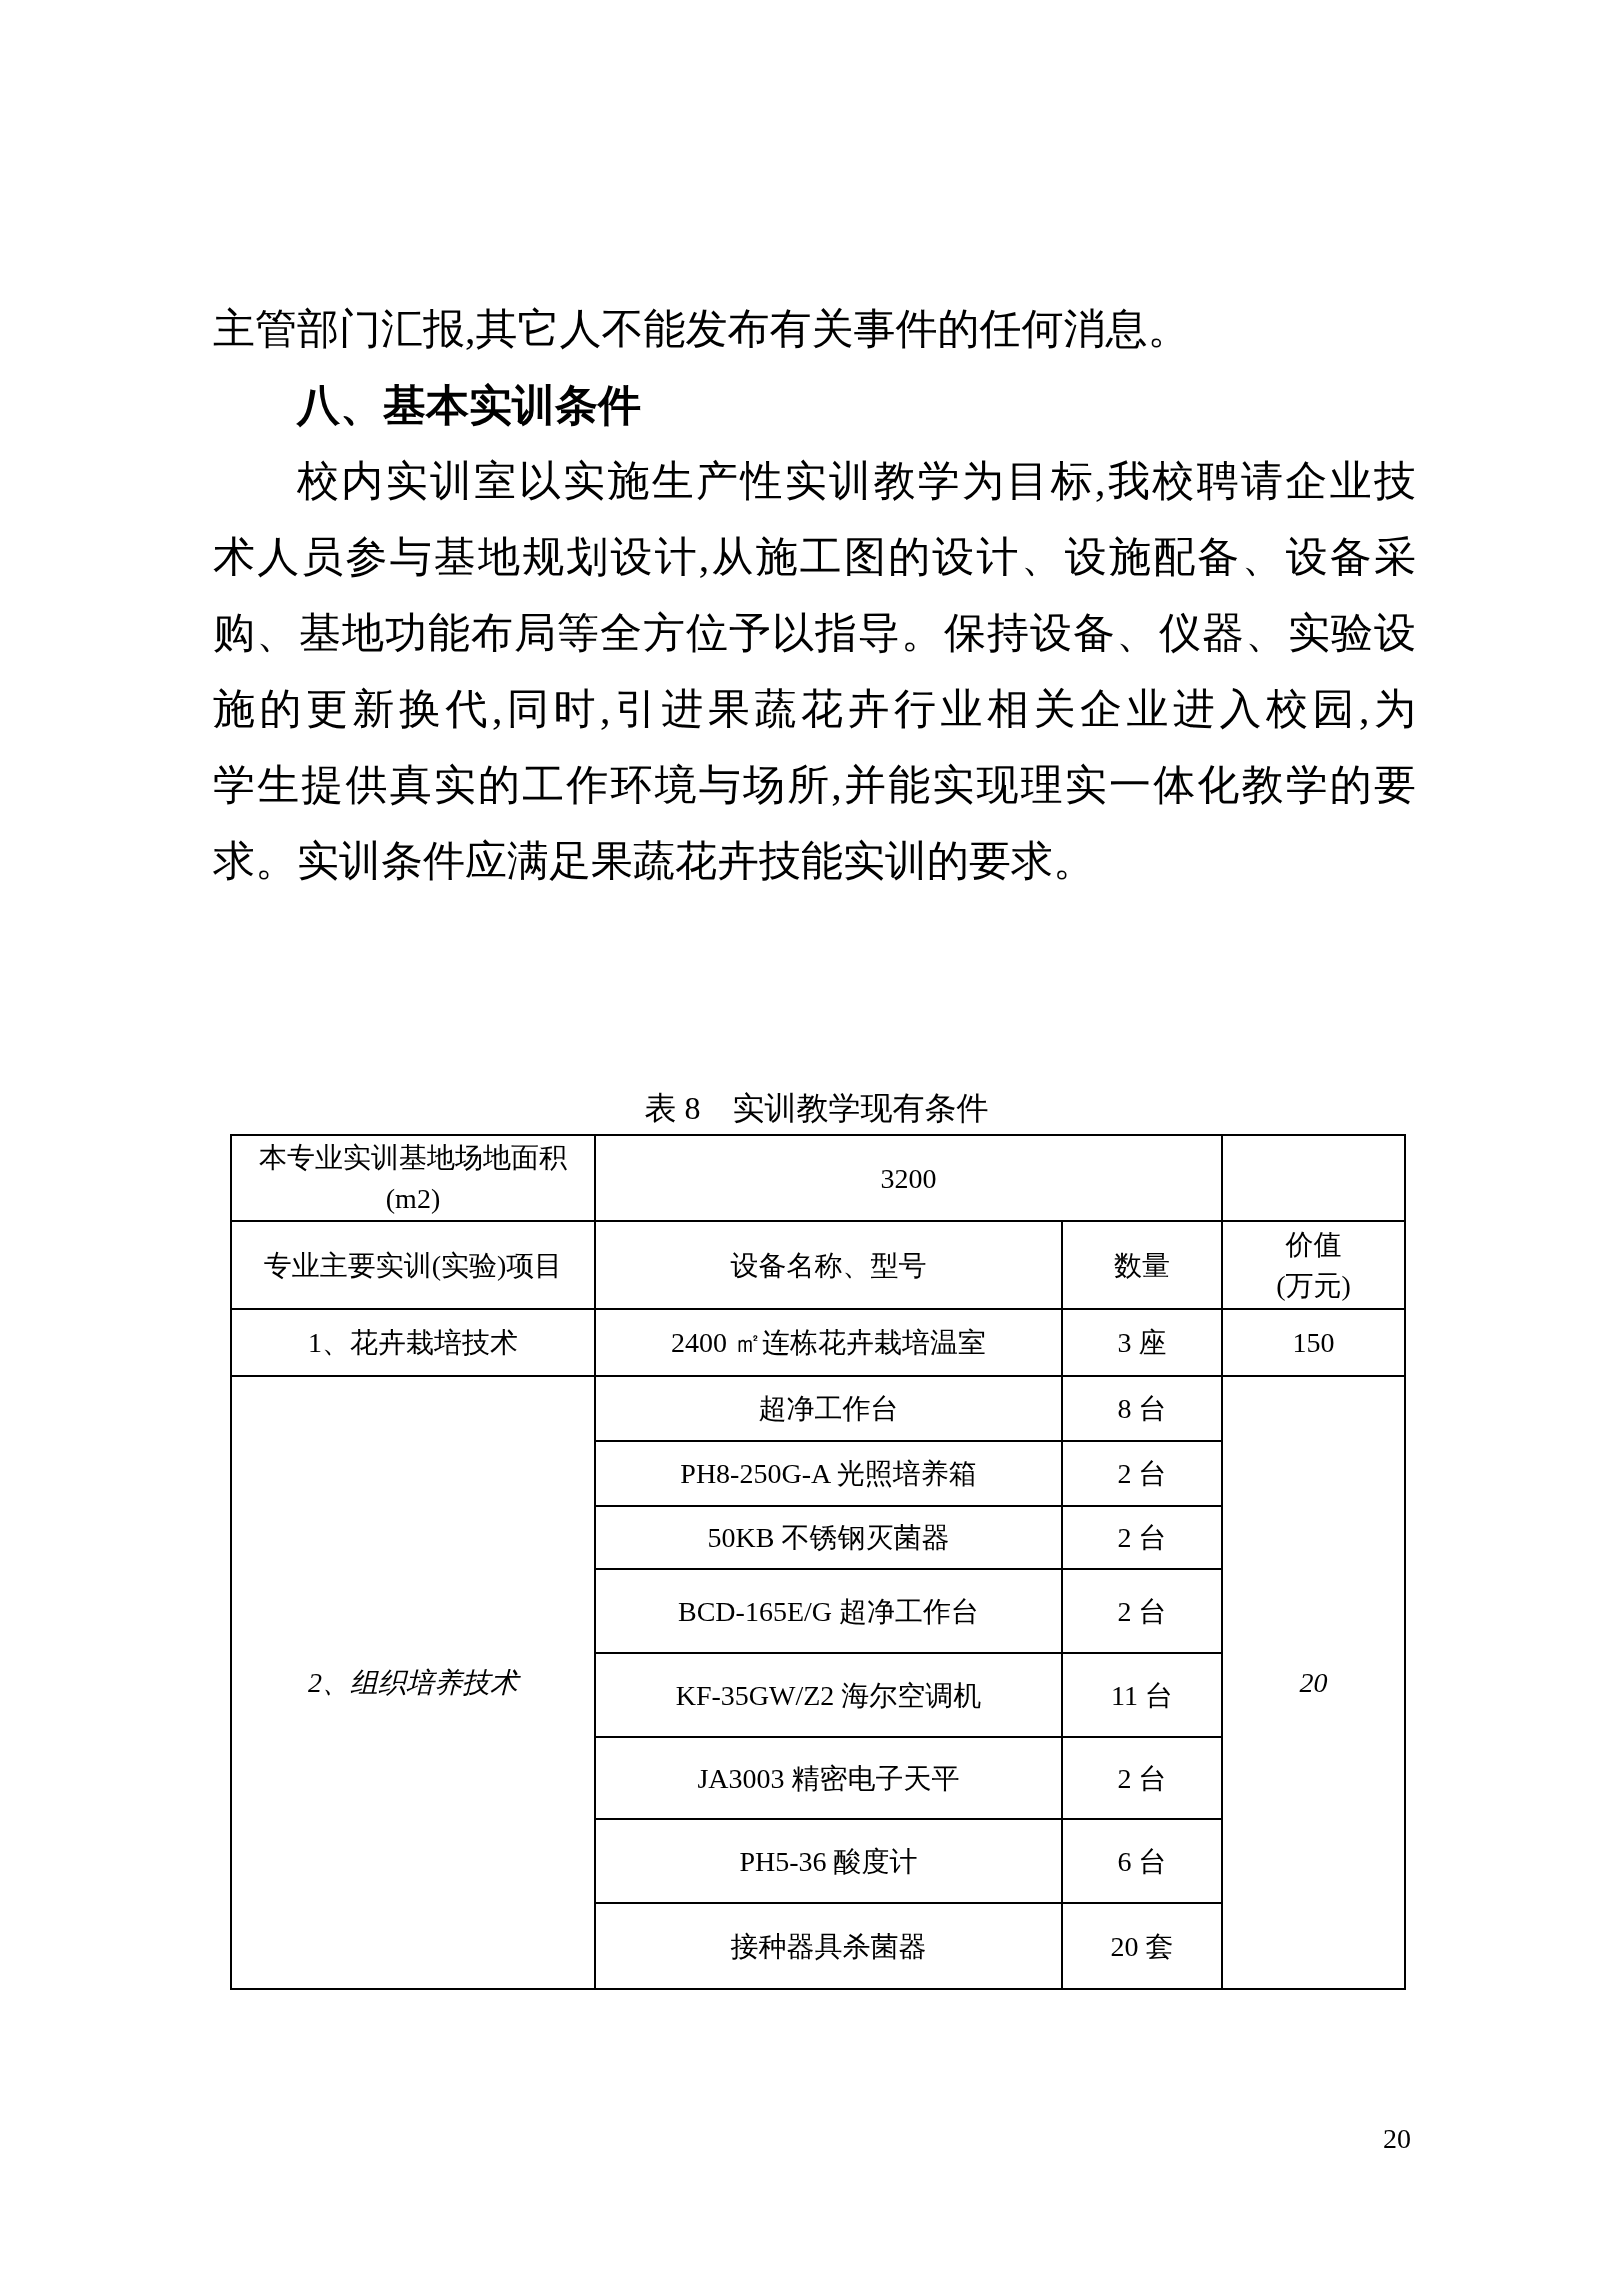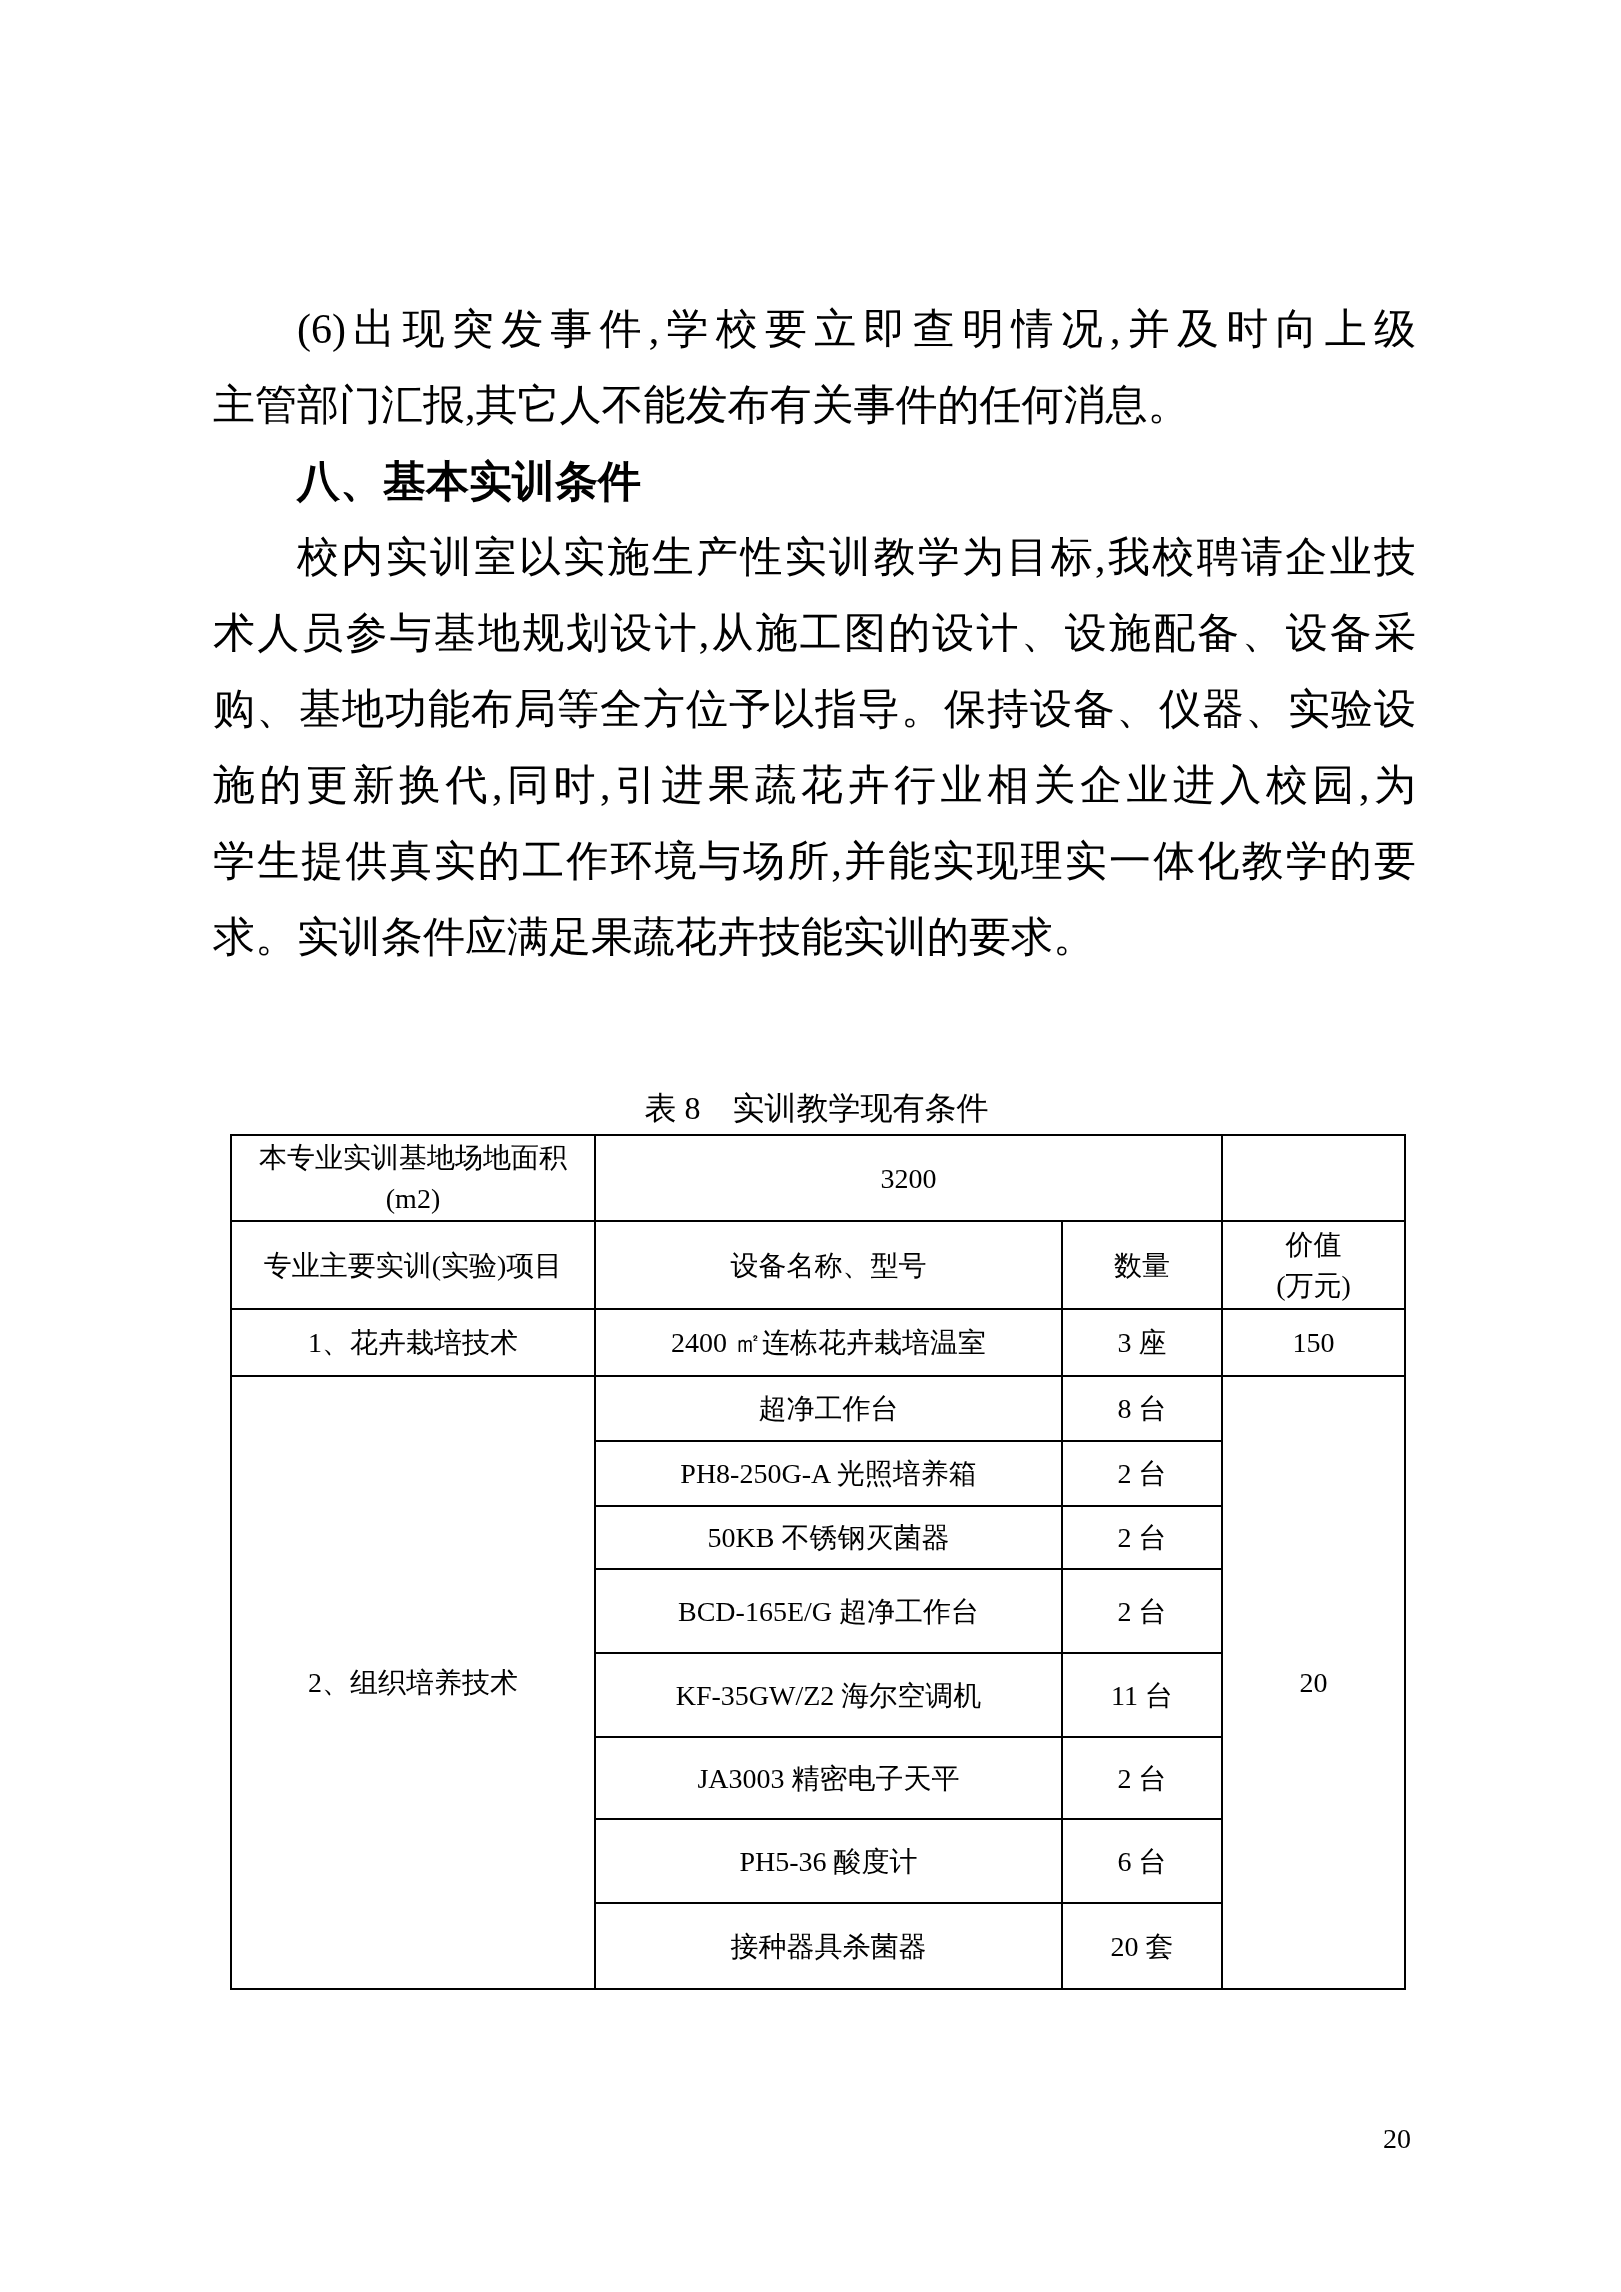--- a/index.html
+++ b/index.html
@@ -59,37 +59,36 @@
     padding:0;
     font-size:28px;
     line-height:39px;
     overflow:hidden;
   }
   table.t8 .two-line div { line-height:41px; }
   td.edge-top    { border-top-width:3.9px; }
   td.edge-left   { border-left-width:3.9px; }
   td.edge-right  { border-right-width:3.9px; }
   td.close-bottom{ border-bottom-width:3.9px; }
-  td.open-bottom { border-bottom:none; }
+  td.open-bottom { border-bottom:none;font-style:italic; }
   
   .page-number {
     position:absolute;
     top:2122px;
     right:210px;
     font-size:28px;
     line-height:33px;
   }
 </style>
 </head>
 <body>
 
 <div class="page">
 
   <div class="content">
-    <p class="body-line indent justify">(6)出现突发事件,学校要立即查明情况,并及时向上级</p>
     <p class="body-line">主管部门汇报,其它人不能发布有关事件的任何消息。</p>
     <p class="heading-line">八、基本实训条件</p>
     <p class="body-line indent justify">校内实训室以实施生产性实训教学为目标,我校聘请企业技</p>
     <p class="body-line justify">术人员参与基地规划设计,从施工图的设计、设施配备、设备采</p>
     <p class="body-line justify">购、基地功能布局等全方位予以指导。保持设备、仪器、实验设</p>
     <p class="body-line justify">施的更新换代,同时,引进果蔬花卉行业相关企业进入校园,为</p>
     <p class="body-line justify">学生提供真实的工作环境与场所,并能实现理实一体化教学的要</p>
     <p class="body-line">求。实训条件应满足果蔬花卉技能实训的要求。</p>
   </div>
 

